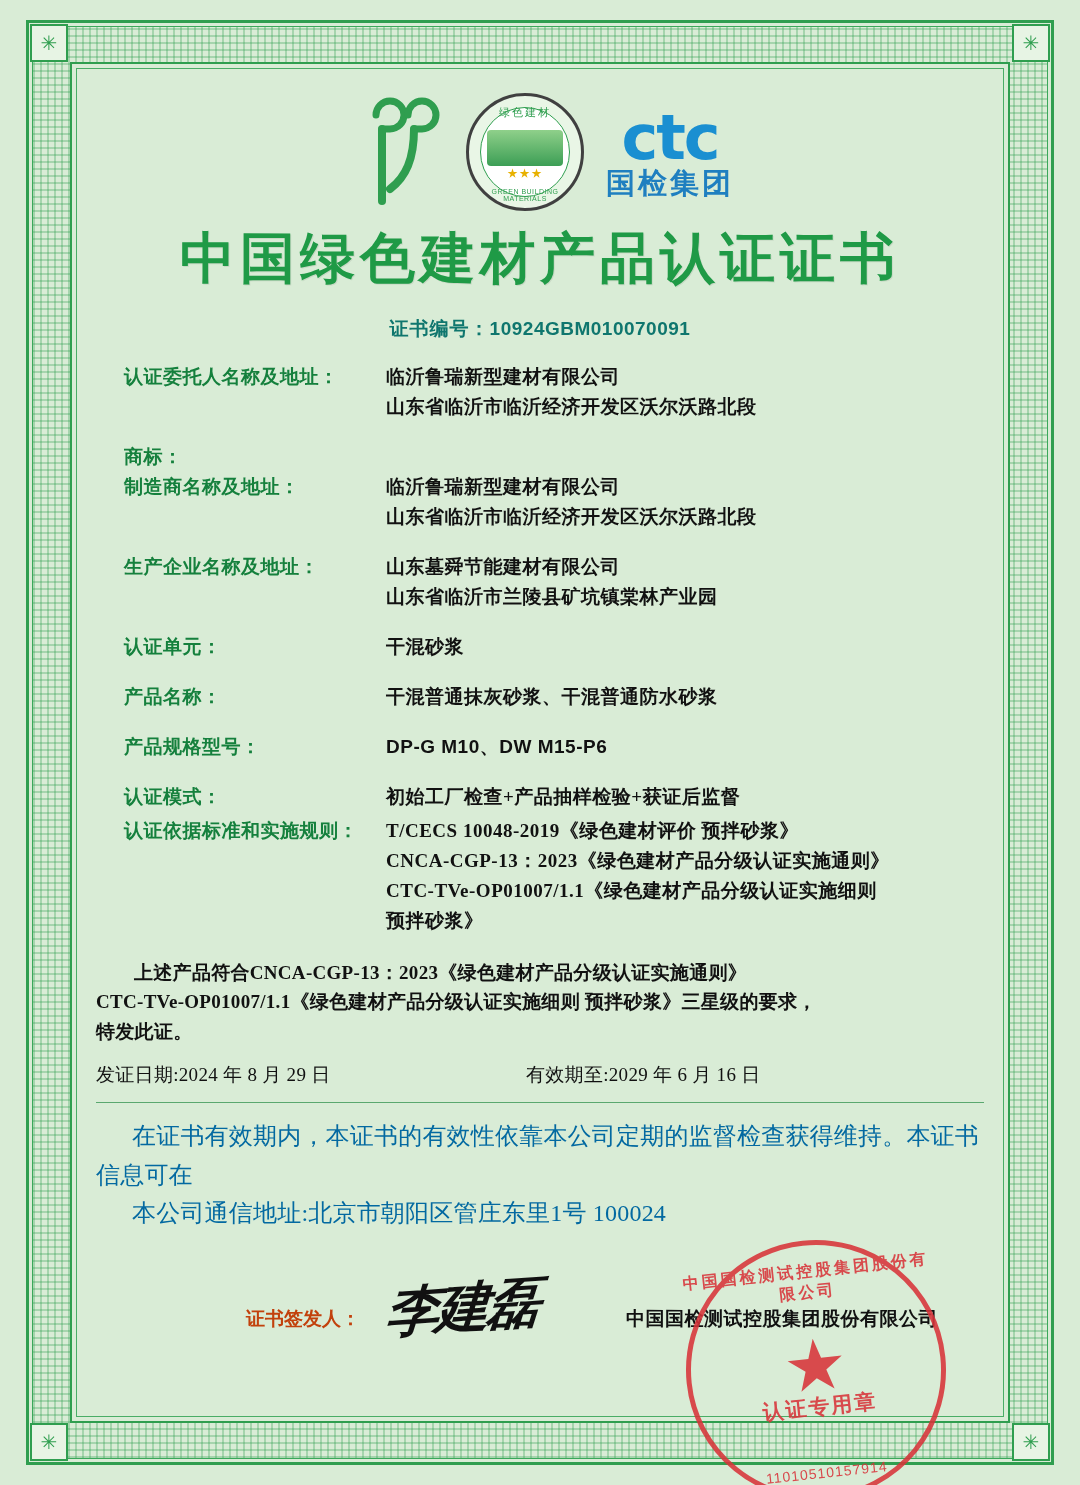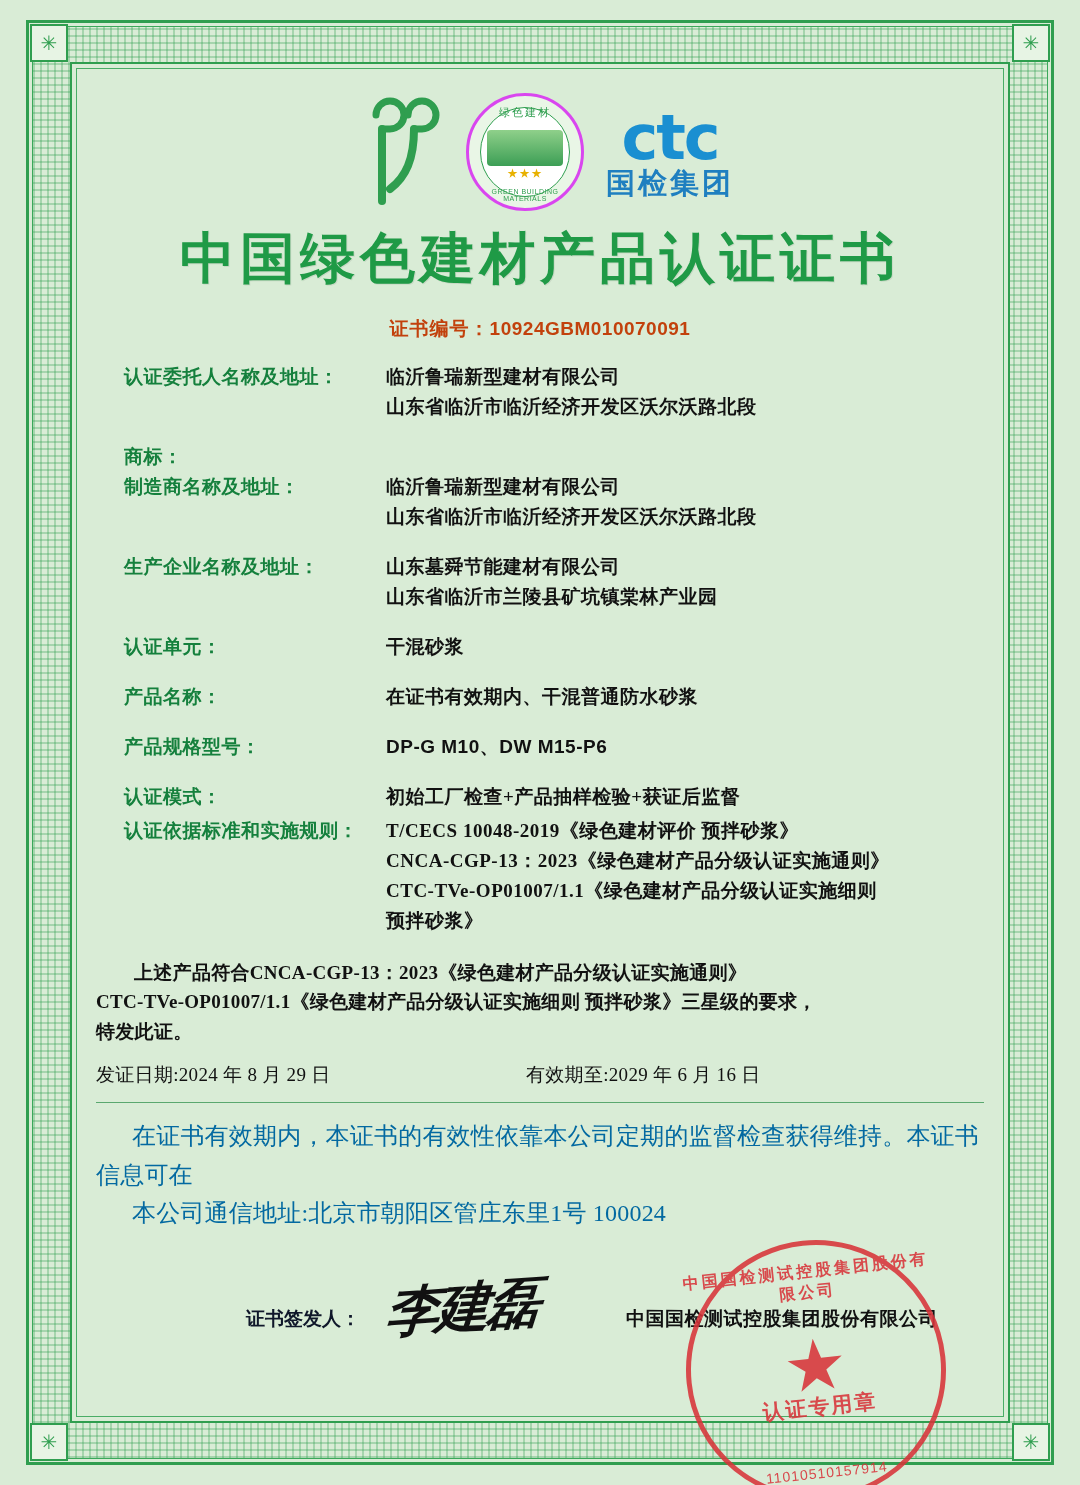--- a/index.html
+++ b/index.html
@@ -109,21 +109,21 @@
     padding-top: 14px;
     height: 120px;
   }
   .logo-gp {
     width: 98px; height: 110px;
     position: relative;
   }
   .logo-gbm {
     width: 112px; height: 112px;
     border-radius: 50%;
-    border: 3px solid #d946ef;
+    border: 3px solid #404040;
     background: #e9f6e6;
     position: relative;
     overflow: hidden;
   }
   .gbm-inner {
     position: absolute;
     left: 11px; top: 11px; right: 11px; bottom: 11px;
     border-radius: 50%;
     background: #ffffff;
     border: 1px solid #2f9e4f;
@@ -188,21 +188,21 @@
     font-size: 55px;
     font-weight: bold;
     color: #1f9a46;
     letter-spacing: 5px;
     margin-top: 10px;
     text-shadow: 1px 1px 0 rgba(0,0,0,0.08);
   }
   .cert-no {
     text-align: center;
     font-size: 19px;
-    color: #c2410c;
+    color: #0f766e;
     margin-top: 20px;
     font-weight: bold;
     letter-spacing: 1px;
   }
   .cert-no .num {
     font-family: "Liberation Sans", sans-serif;
     letter-spacing: 0.5px;
   }
 
   
@@ -292,21 +292,21 @@
     margin-top: 26px;
     padding-left: 36px;
     height: 170px;
   }
   .sign-label {
     position: absolute;
     left: 160px;
     top: 48px;
     font-size: 19px;
     font-weight: bold;
-    color: #0f172a;
+    color: #c2410c;
   }
   .signature {
     position: absolute;
     left: 300px;
     top: 14px;
     font-family: "Liberation Serif", serif;
     font-size: 54px;
     font-style: italic;
     font-weight: bold;
     color: #111;
@@ -453,21 +453,21 @@
       <div class="row gap">
         <div class="label">认证单元：</div>
         <div class="value-block">
           <div class="value line">干混砂浆</div>
         </div>
       </div>
 
       <div class="row gap">
         <div class="label">产品名称：</div>
         <div class="value-block">
-          <div class="value line">在证书有效期内、干混普通防水砂浆</div>
+          <div class="value line">干混普通抹灰砂浆、干混普通防水砂浆</div>
         </div>
       </div>
 
       <div class="row gap">
         <div class="label">产品规格型号：</div>
         <div class="value-block">
           <div class="value line mono">DP-G M10、DW M15-P6</div>
         </div>
       </div>
 

